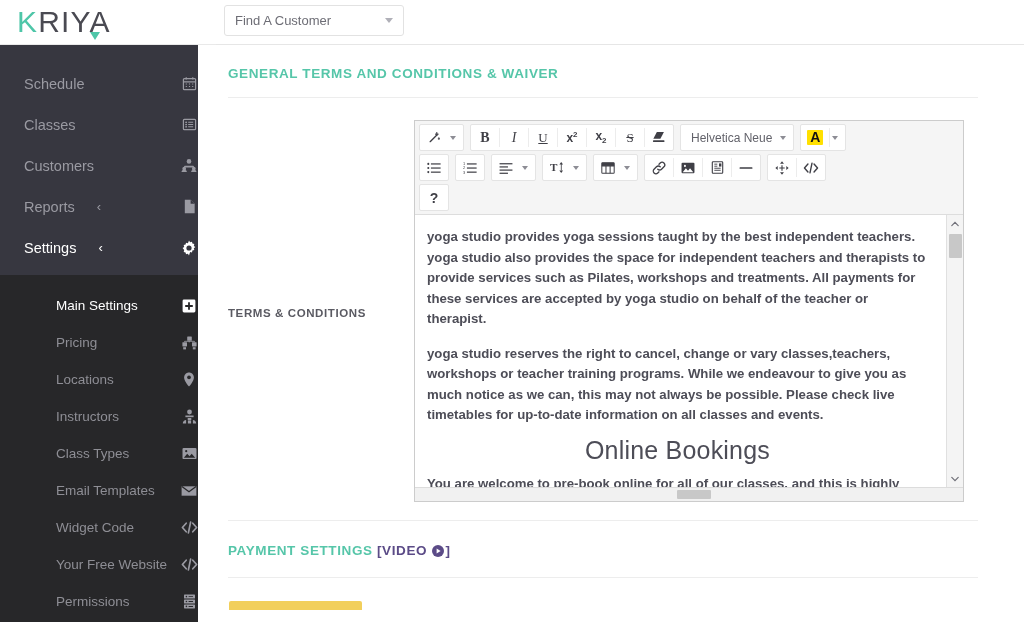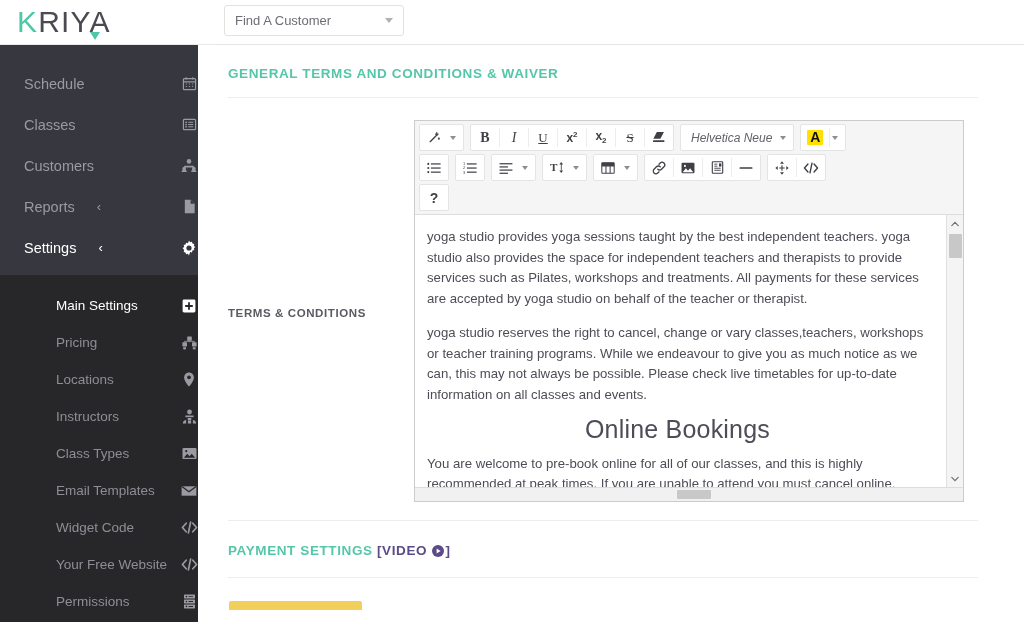--- a/index.html
+++ b/index.html
@@ -202,21 +202,20 @@
     border-right: 3.5px solid transparent;
     border-top: 4.5px solid #8d8d95;
     margin: 0 7px 0 2px;
     cursor: pointer;
   }
   .tb-font {
     font-size: 12px; color: #62626a;
     padding: 0 6px 0 10px;
     white-space: nowrap;
     cursor: pointer;
-    font-style: italic;
   }
   .tb-colorA {
     font-weight: bold; font-size: 14px;
     background: #ffe000;
     color: #111;
     padding: 0 3px;
     line-height: 15px;
     border-radius: 1px;
   }
   .tb-sep { width: 1px; height: 19px; background: #ececec; }
@@ -231,21 +230,21 @@
     position: absolute;
     left: 0; top: 0;
     width: 527px;
     height: 100%;
     padding: 12px 14px 0 12px;
     overflow: hidden;
     color: #4d4d57;
     font-size: 13.2px;
     line-height: 20.5px;
   }
-  .editor-content p { margin: 0 0 14px 0; }
+  .editor-content p { margin: 0 0 14px 0; font-weight: bold; }
   .editor-content h2 {
     margin: 2px 0 14px 0;
     font-weight: 400;
     font-size: 25px;
     text-align: center;
     color: #4d4d57;
     letter-spacing: 0.2px;
   }
 
   

